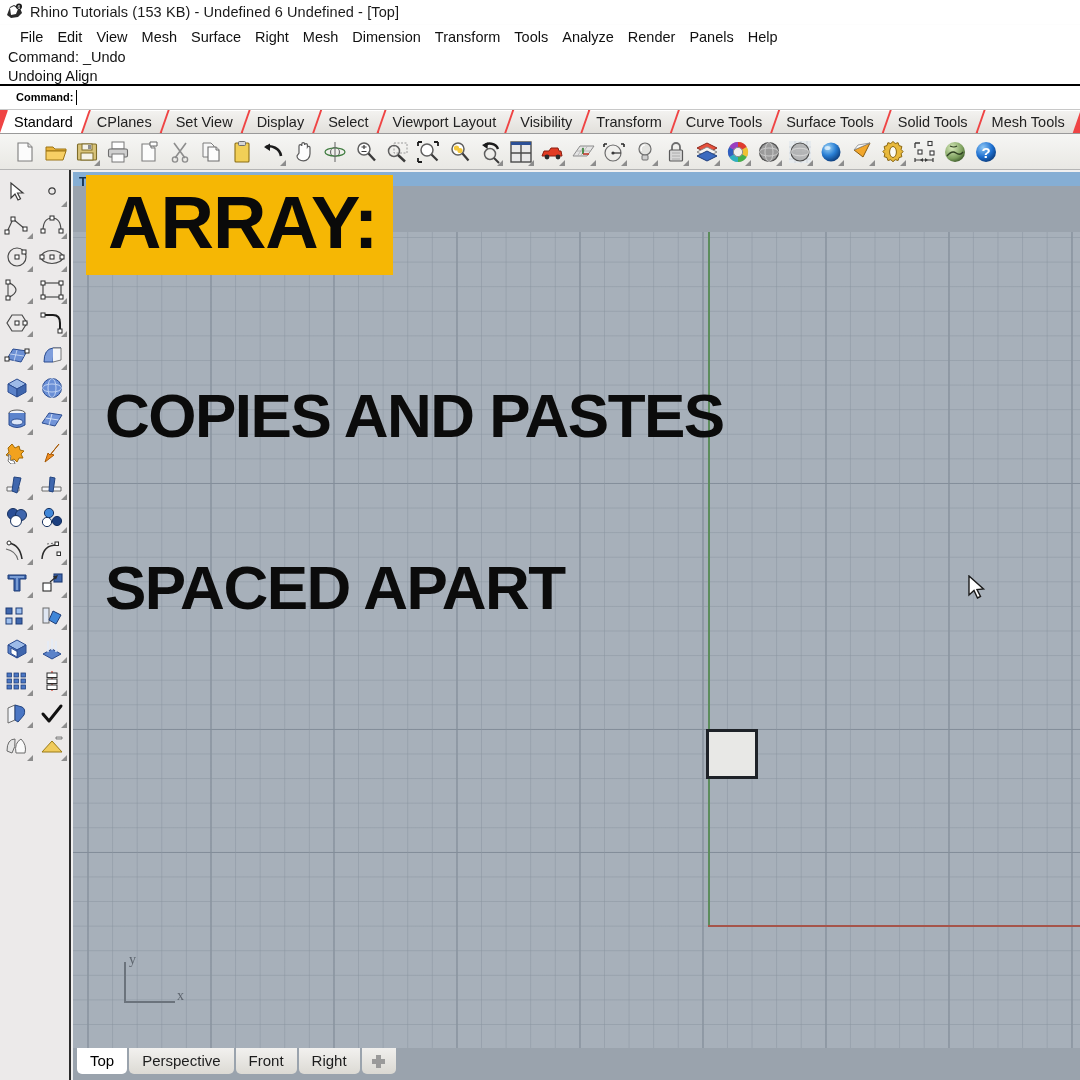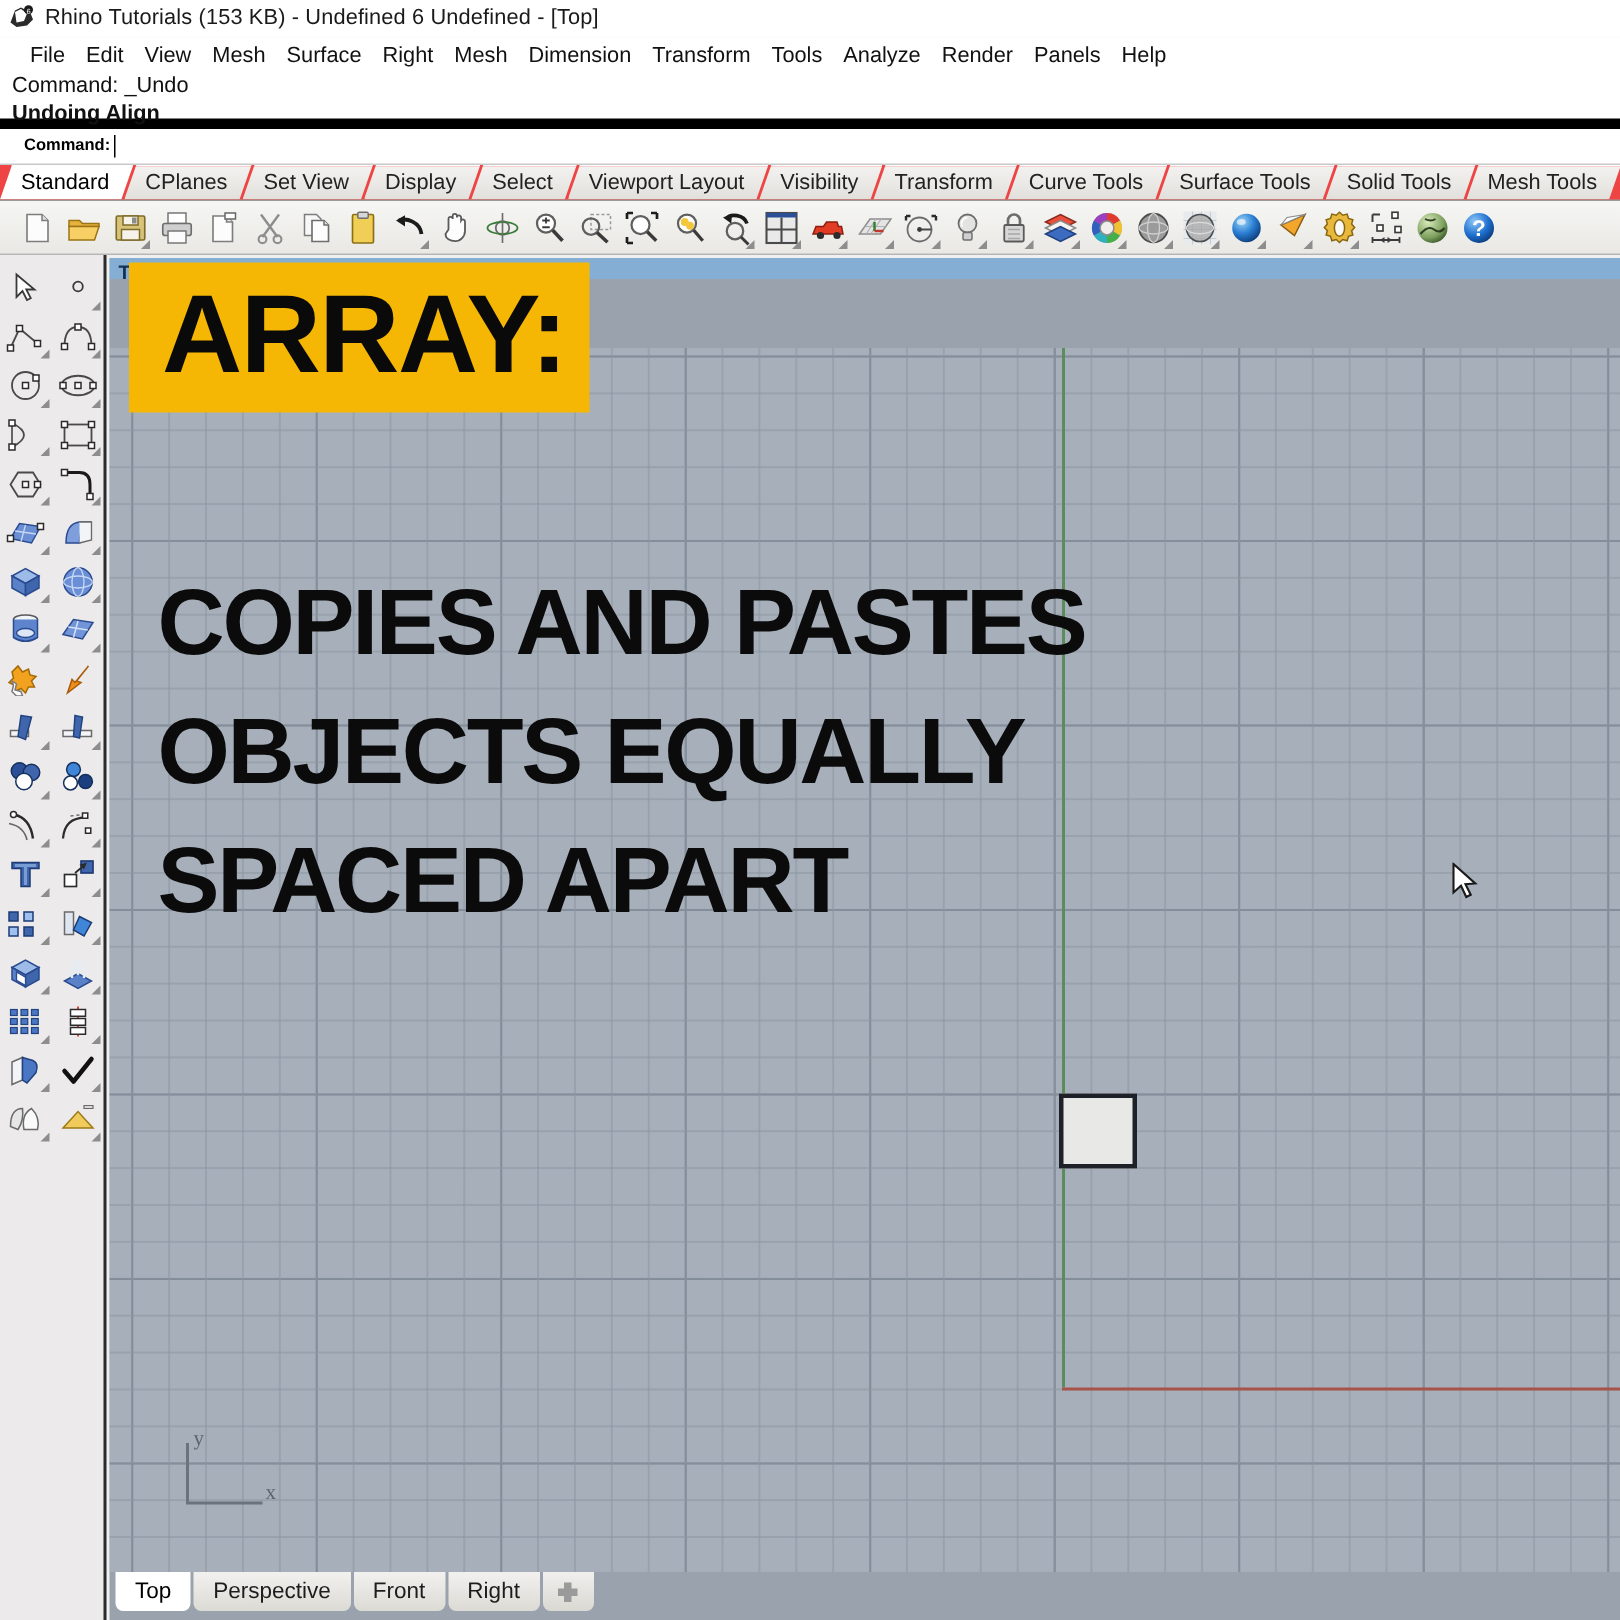--- a/index.html
+++ b/index.html
@@ -40,21 +40,21 @@
   
   .cmdarea {
     position: absolute; left: 0; top: 48px; width: 1080px; height: 62px;
     background: #ffffff;
     border-bottom: 1px solid #c8c8c8;
   }
   .cmdline {
     font-size: 14.5px; color: #111; padding-left: 8px; line-height: 19px;
     height: 19px; white-space: nowrap;
   }
-  .cmdline.sep { border-bottom: 7px solid #000000; font-weight: bold; }
+  .cmdline.sep { border-bottom: 2px solid #000000; }
   .cmdprompt {
     font-size: 11px; color: #000; font-weight: bold;
     padding-left: 16px; line-height: 21px; height: 22px;
     display: flex; align-items: center;
   }
   .caret {
     display: inline-block; width: 1px; height: 15px;
     background: #000; margin-left: 3px;
   }
 
@@ -964,21 +964,20 @@
         <path d="M12 8 L12 48 L62 48" stroke="#6b737c" stroke-width="2" fill="none"></path>
       </svg>
       <span class="lbl" style="left:16px; top:-2px;">y</span>
       <span class="lbl" style="left:64px; top:34px;">x</span>
     </div>
 
     <div class="banner">
       <span>ARRAY:</span>
     </div>
     <div class="bigline bl1">COPIES AND PASTES</div>
-    <div class="bigline bl2">OBJECTS EQUALLY</div>
     <div class="bigline bl3">SPACED APART</div>
 
     <div class="cursor">
       <svg width="20" height="28" viewBox="0 0 20 28">
         <path d="M1 1 L1 20 L6 15.5 L9.5 23 L12.5 21.5 L9 14.5 L15.5 14 Z" fill="#ffffff" stroke="#1a1a1a" stroke-width="1.4"></path>
       </svg>
     </div>
   </div>
 
   <div class="vptabs">

